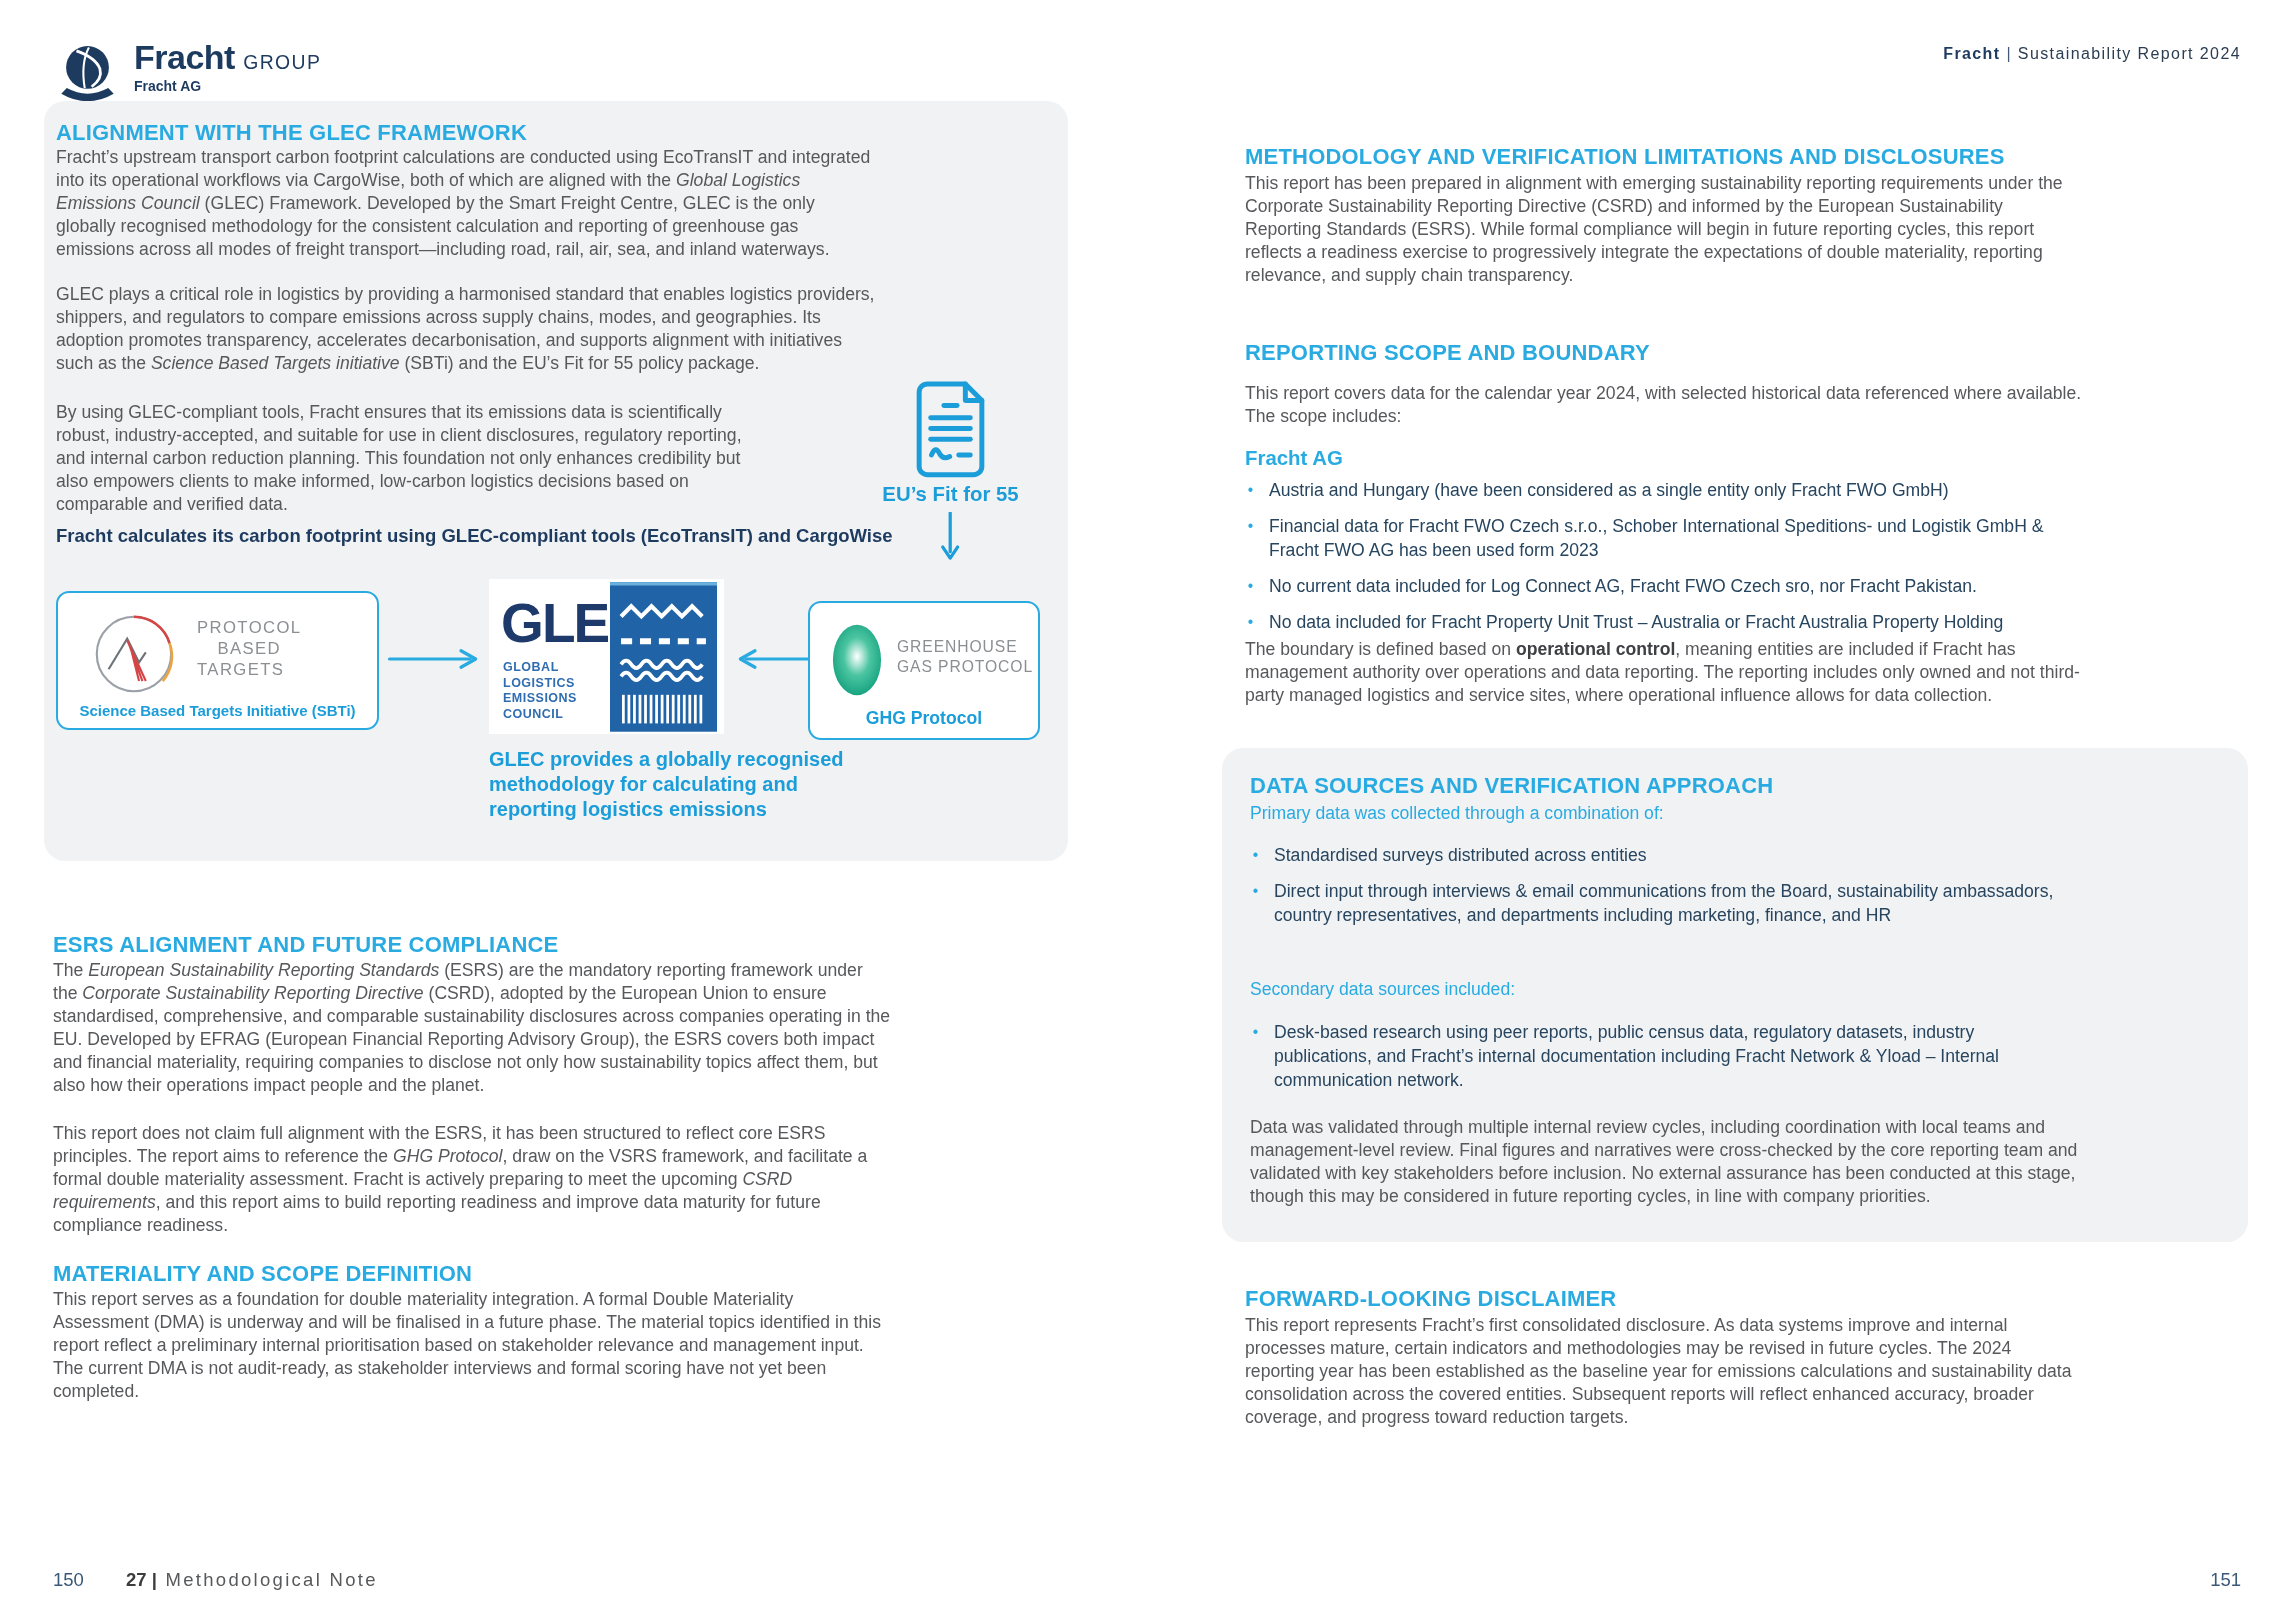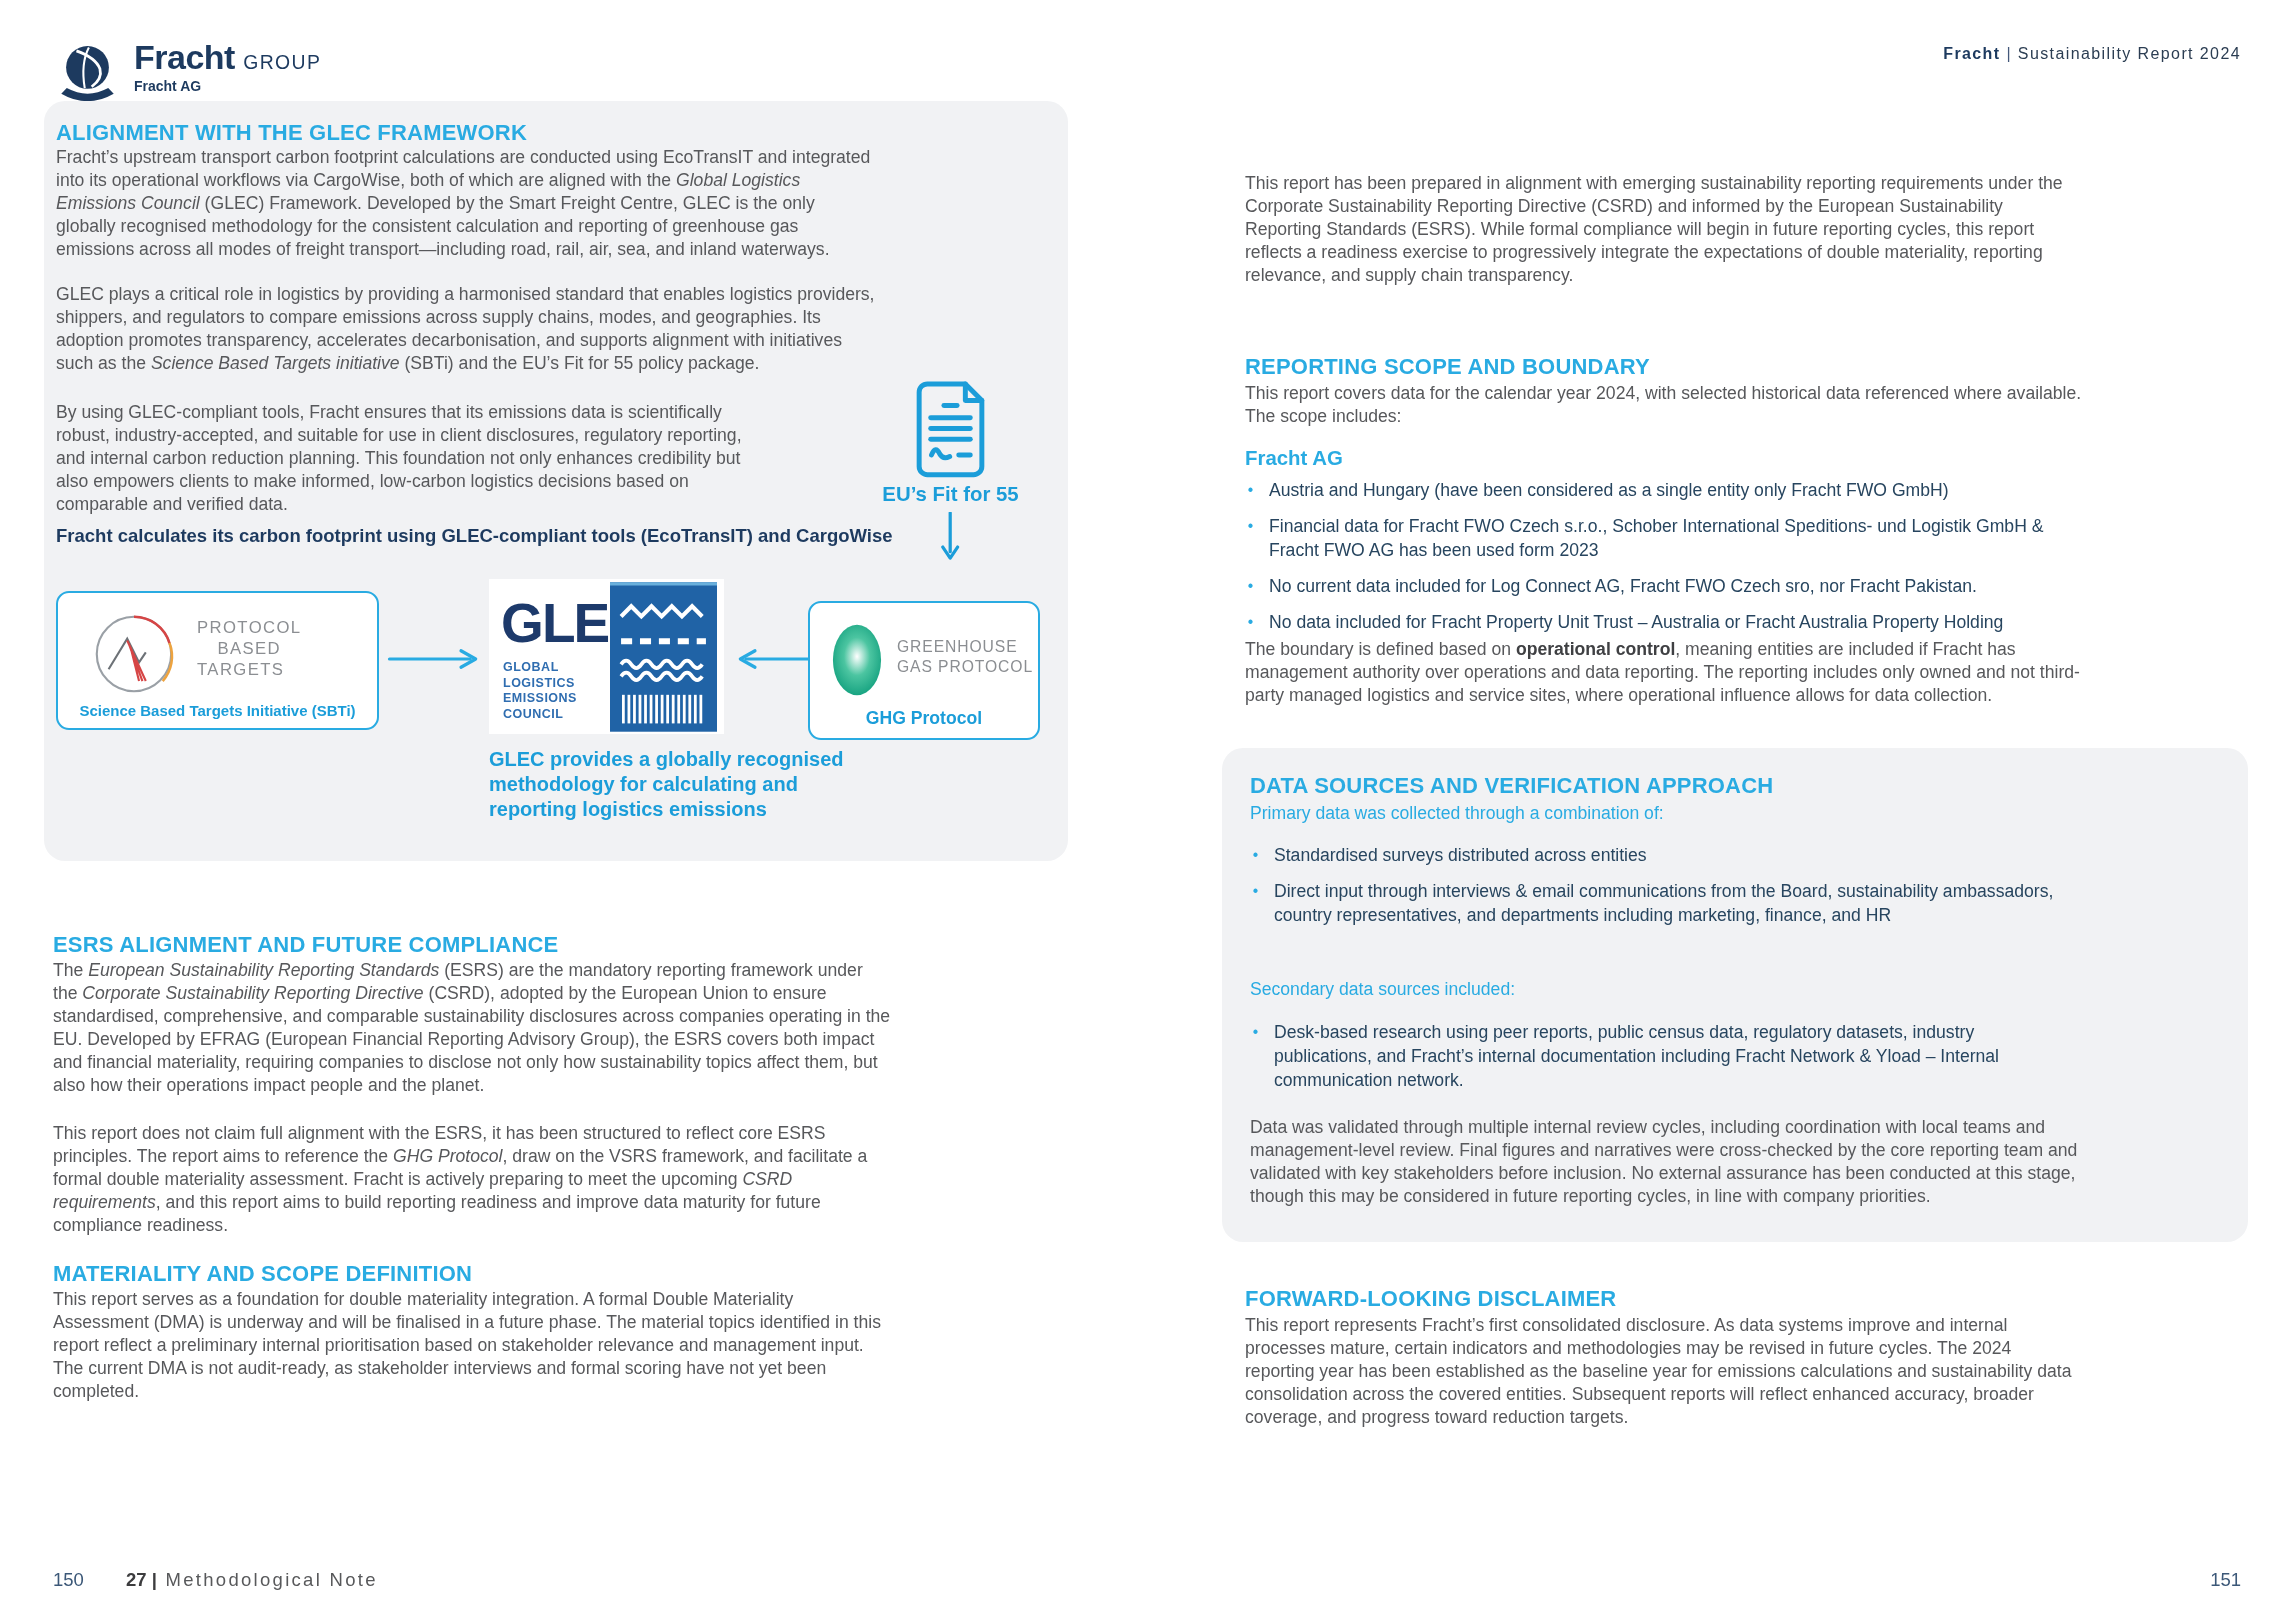--- a/index.html
+++ b/index.html
@@ -182,23 +182,24 @@
     <div class="abs cyan-bold" style="left:445px;top:646px;width:384px;font-size:20px;line-height:25px;">GLEC provides a globally recognised methodology for calculating and reporting logistics emissions</div>
   </div>
 
   <div class="abs h1" style="left:53px;top:932px;">ESRS ALIGNMENT AND FUTURE COMPLIANCE</div>
   <div class="abs body-t" style="left:53px;top:959px;width:838px;"><span>The </span><span class="i">European Sustainability Reporting Standards</span><span> (ESRS) are the mandatory reporting framework under the </span><span class="i">Corporate Sustainability Reporting Directive</span><span> (CSRD), adopted by the European Union to ensure standardised, comprehensive, and comparable sustainability disclosures across companies operating in the EU. Developed by EFRAG (European Financial Reporting Advisory Group), the ESRS covers both impact and financial materiality, requiring companies to disclose not only how sustainability topics affect them, but also how their operations impact people and the planet.</span></div>
   <div class="abs body-t" style="left:53px;top:1122px;width:838px;"><span>This report does not claim full alignment with the ESRS, it has been structured to reflect core ESRS principles. The report aims to reference the </span><span class="i">GHG Protocol</span><span>, draw on the VSRS framework, and facilitate a formal double materiality assessment. Fracht is actively preparing to meet the upcoming </span><span class="i">CSRD requirements</span><span>, and this report aims to build reporting readiness and improve data maturity for future compliance readiness.</span></div>
 
   <div class="abs h1" style="left:53px;top:1261px;">MATERIALITY AND SCOPE DEFINITION</div>
   <div class="abs body-t" style="left:53px;top:1288px;width:838px;">This report serves as a foundation for double materiality integration. A formal Double Materiality Assessment (DMA) is underway and will be finalised in a future phase. The material topics identified in this report reflect a preliminary internal prioritisation based on stakeholder relevance and management input. The current DMA is not audit-ready, as stakeholder interviews and formal scoring have not yet been completed.</div>
 
+  <div class="abs h1" style="left:1245px;top:144px;">METHODOLOGY AND VERIFICATION LIMITATIONS AND DISCLOSURES</div>
   <div class="abs body-t" style="left:1245px;top:172px;width:838px;">This report has been prepared in alignment with emerging sustainability reporting requirements under the Corporate Sustainability Reporting Directive (CSRD) and informed by the European Sustainability Reporting Standards (ESRS). While formal compliance will begin in future reporting cycles, this report reflects a readiness exercise to progressively integrate the expectations of double materiality, reporting relevance, and supply chain transparency.</div>
 
-  <div class="abs h1" style="left:1245px;top:354px;">REPORTING SCOPE AND BOUNDARY</div>
+  <div class="abs h1" style="left:1245px;top:340px;">REPORTING SCOPE AND BOUNDARY</div>
   <div class="abs body-t" style="left:1245px;top:382px;width:838px;">This report covers data for the calendar year 2024, with selected historical data referenced where available. The scope includes:</div>
   <div class="abs sub-h" style="left:1245px;top:447px;">Fracht AG</div>
 
   <ul class="blt abs" style="left:1245px;top:478px;width:810px;">
     <li>Austria and Hungary (have been considered as a single entity only Fracht FWO GmbH)</li>
     <li>Financial data for Fracht FWO Czech s.r.o., Schober International Speditions- und Logistik GmbH &amp; Fracht FWO AG has been used form 2023</li>
     <li>No current data included for Log Connect AG, Fracht FWO Czech sro, nor Fracht Pakistan.</li>
     <li>No data included for Fracht Property Unit Trust – Australia or Fracht Australia Property Holding</li>
   </ul>
 

